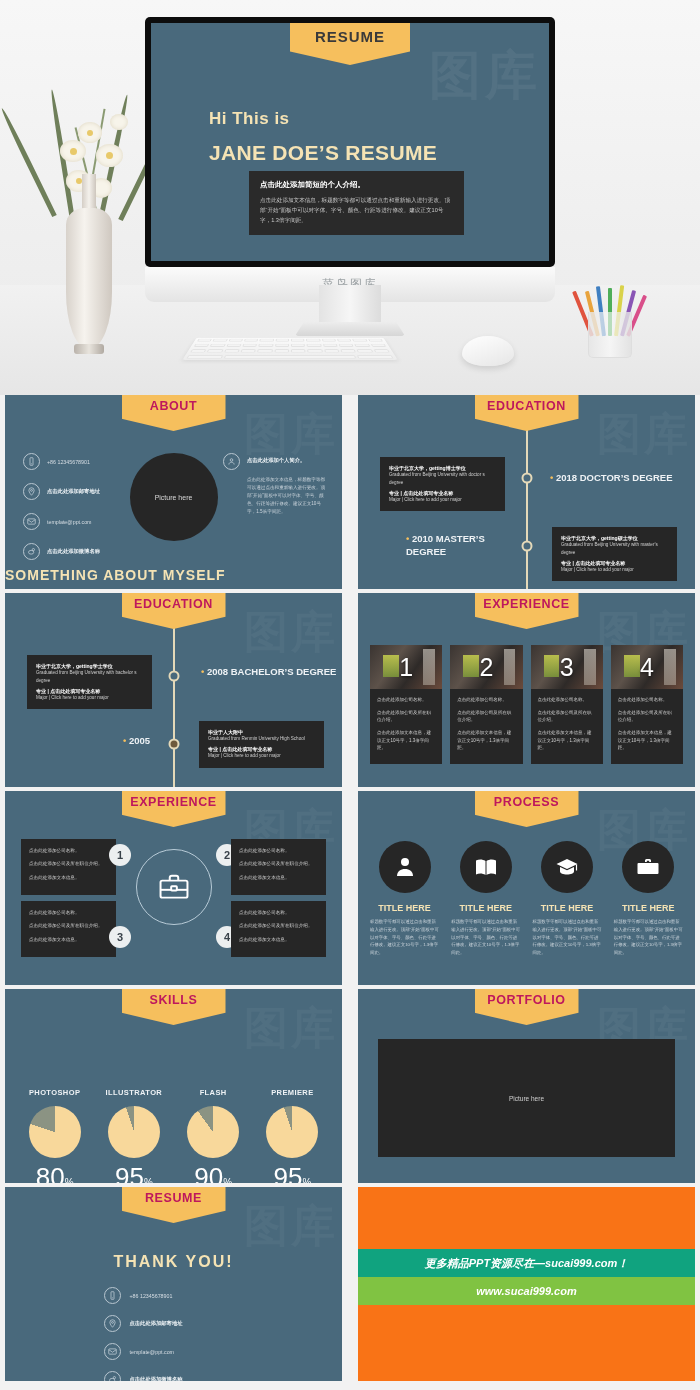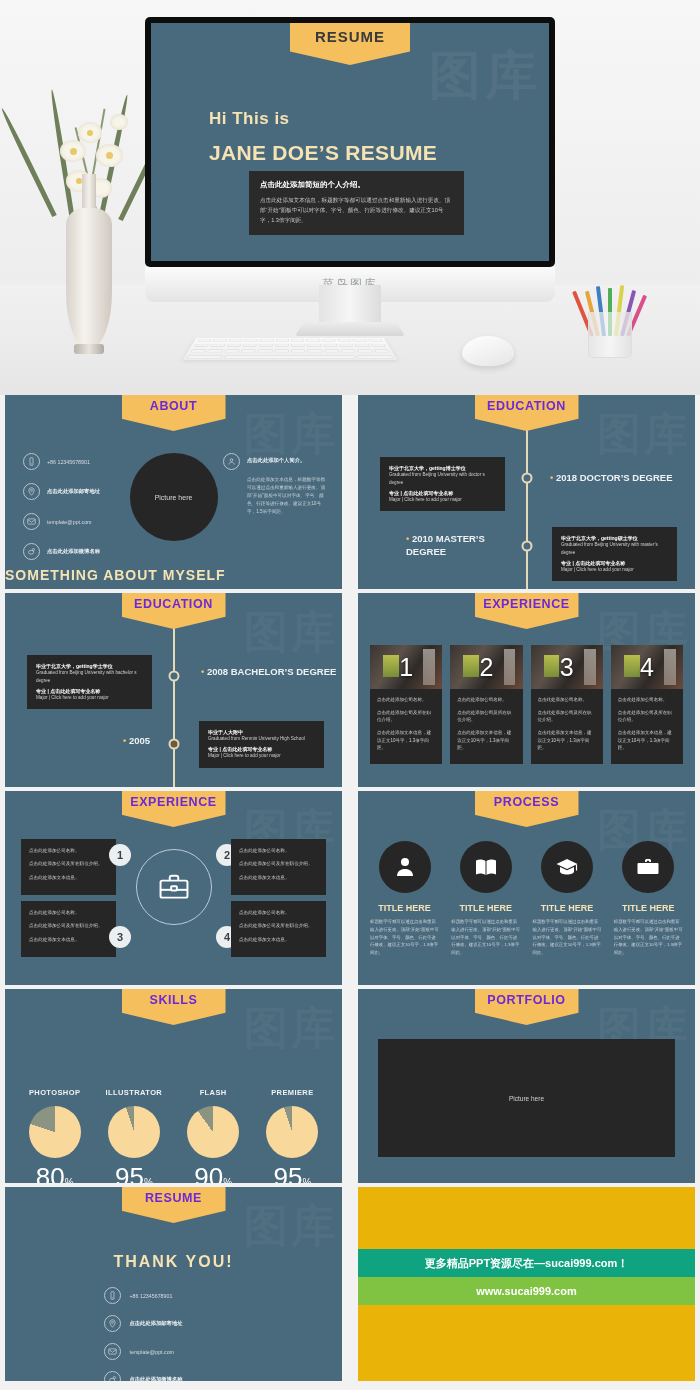--- a/index.html
+++ b/index.html
@@ -130,30 +130,30 @@
     grid-template-rows: repeat(5, 194px);
     gap:4px 6px;
     padding:0 0 0 0;
   }
   .slide {
     position:relative; overflow:hidden;
     background:#49697c;
     border-left:5px solid #f2f2f2;
     border-right:5px solid #f2f2f2;
   }
-  .slide.plain { background:#eab308; }
+  .slide.plain { background:#f97316;font-style:italic; }
 
   .banner {
     position:absolute; left:50%; transform:translateX(-50%); top:0;
     width:104px; height:36px; background:#f6bf5d;
     clip-path: polygon(0 0, 100% 0, 100% 66%, 50% 100%, 0 66%);
     display:flex; align-items:flex-start; justify-content:center;
     padding-top:4px; z-index:4;
   }
-  .banner span { font-size:12.5px; font-weight:bold; color:#6d28d9; letter-spacing:.6px; }
+  .banner span { font-size:12.5px; font-weight:bold; color:#be185d; letter-spacing:.6px; }
   .wm {
     position:absolute; right:4px; top:10px; font-size:44px; font-weight:bold;
     color:rgba(255,255,255,.045); letter-spacing:3px; pointer-events:none; z-index:0;
   }
   .cn { font-size:4.6px; line-height:1.7; color:#cfcfcf; }
   .cn-b { font-size:5px; font-weight:bold; color:#ffffff; }
 
   
   .about-left { position:absolute; left:18px; top:58px; width:105px; }
   .crow { display:flex; align-items:center; gap:7px; margin-bottom:13px; }

